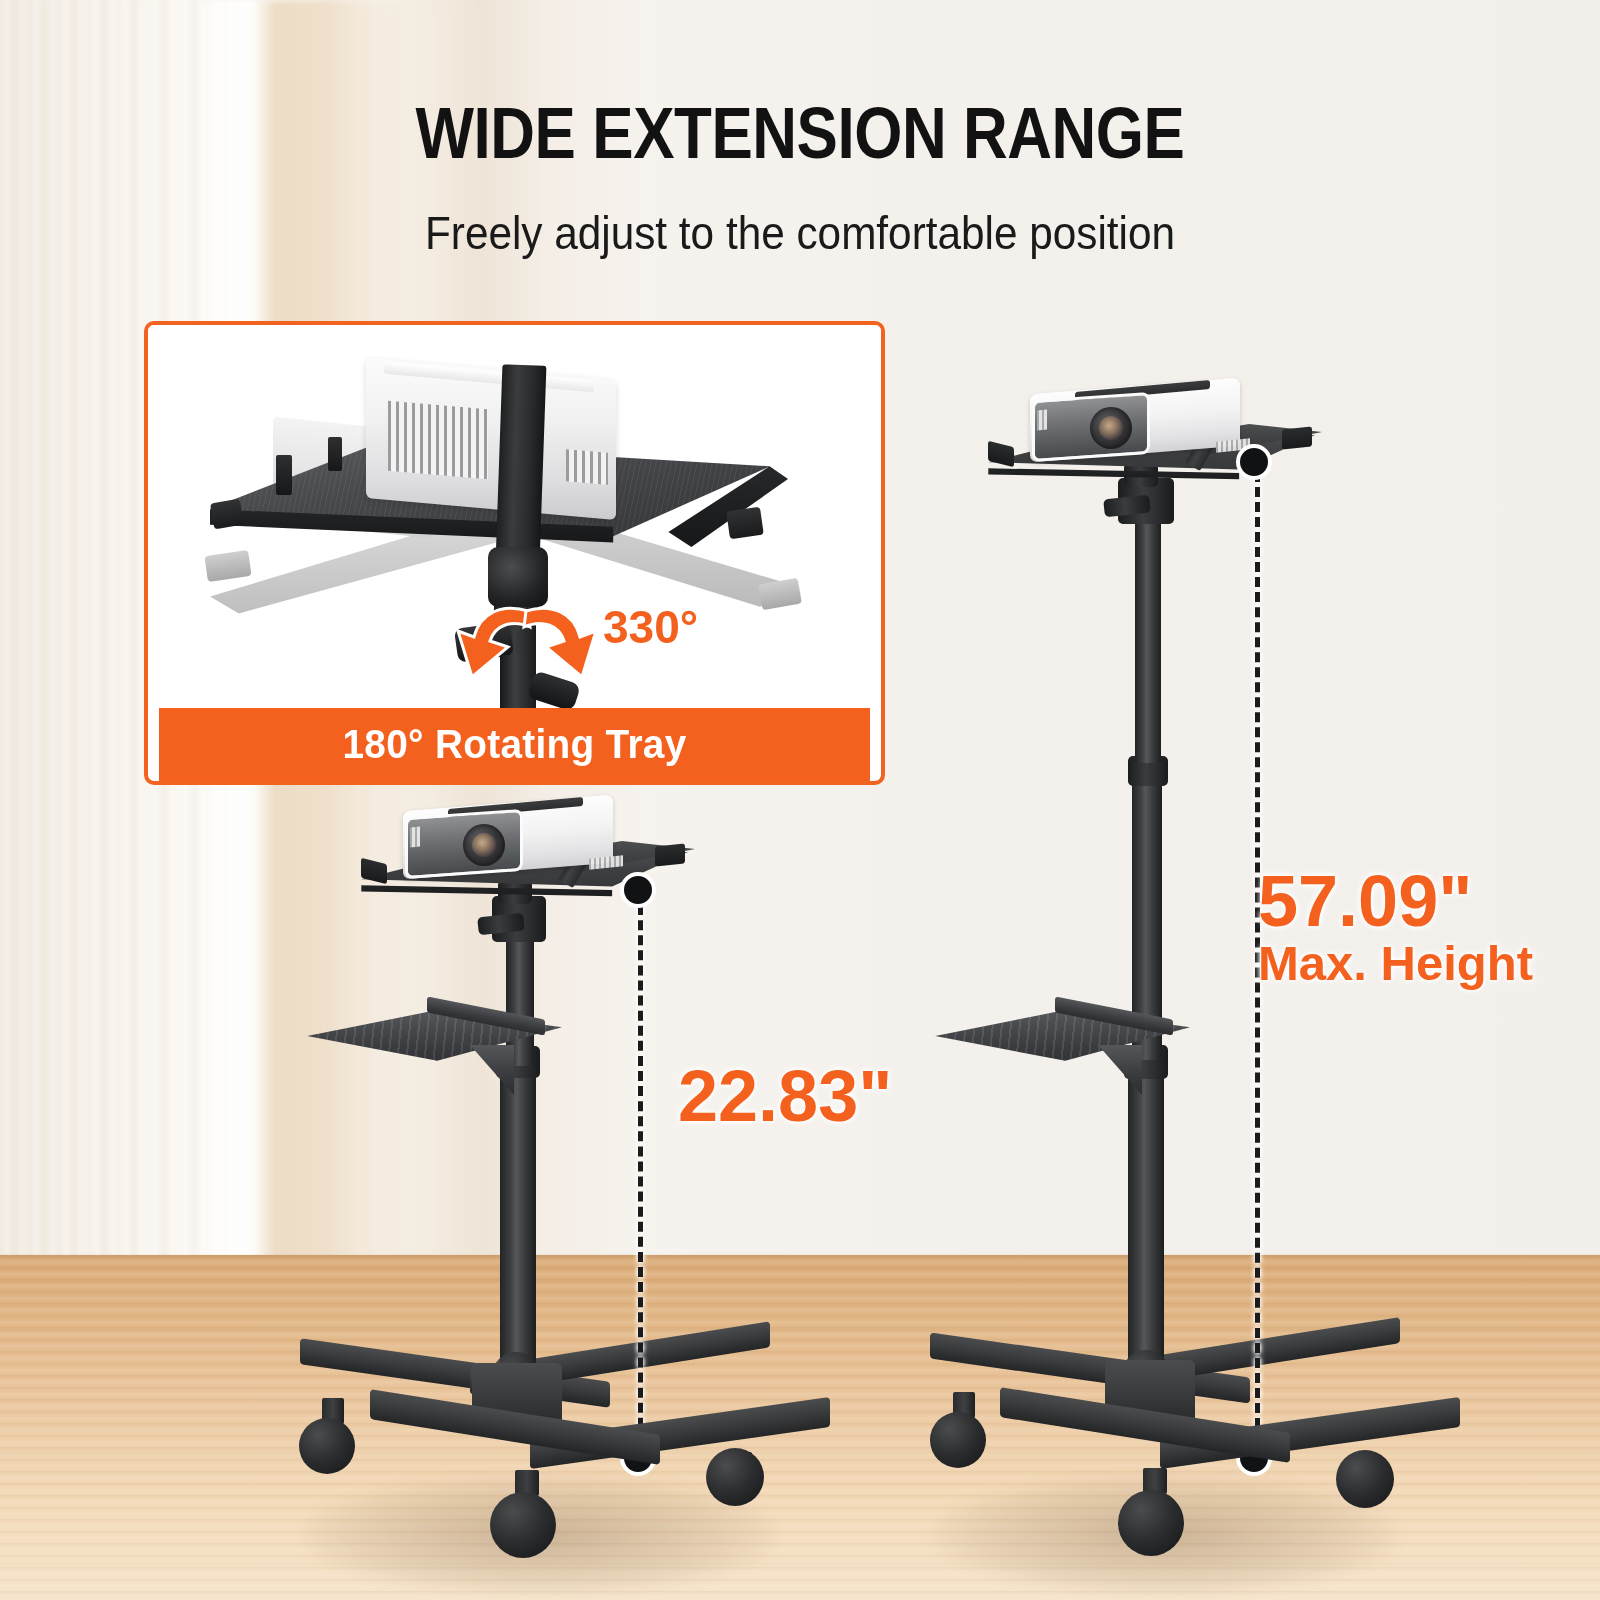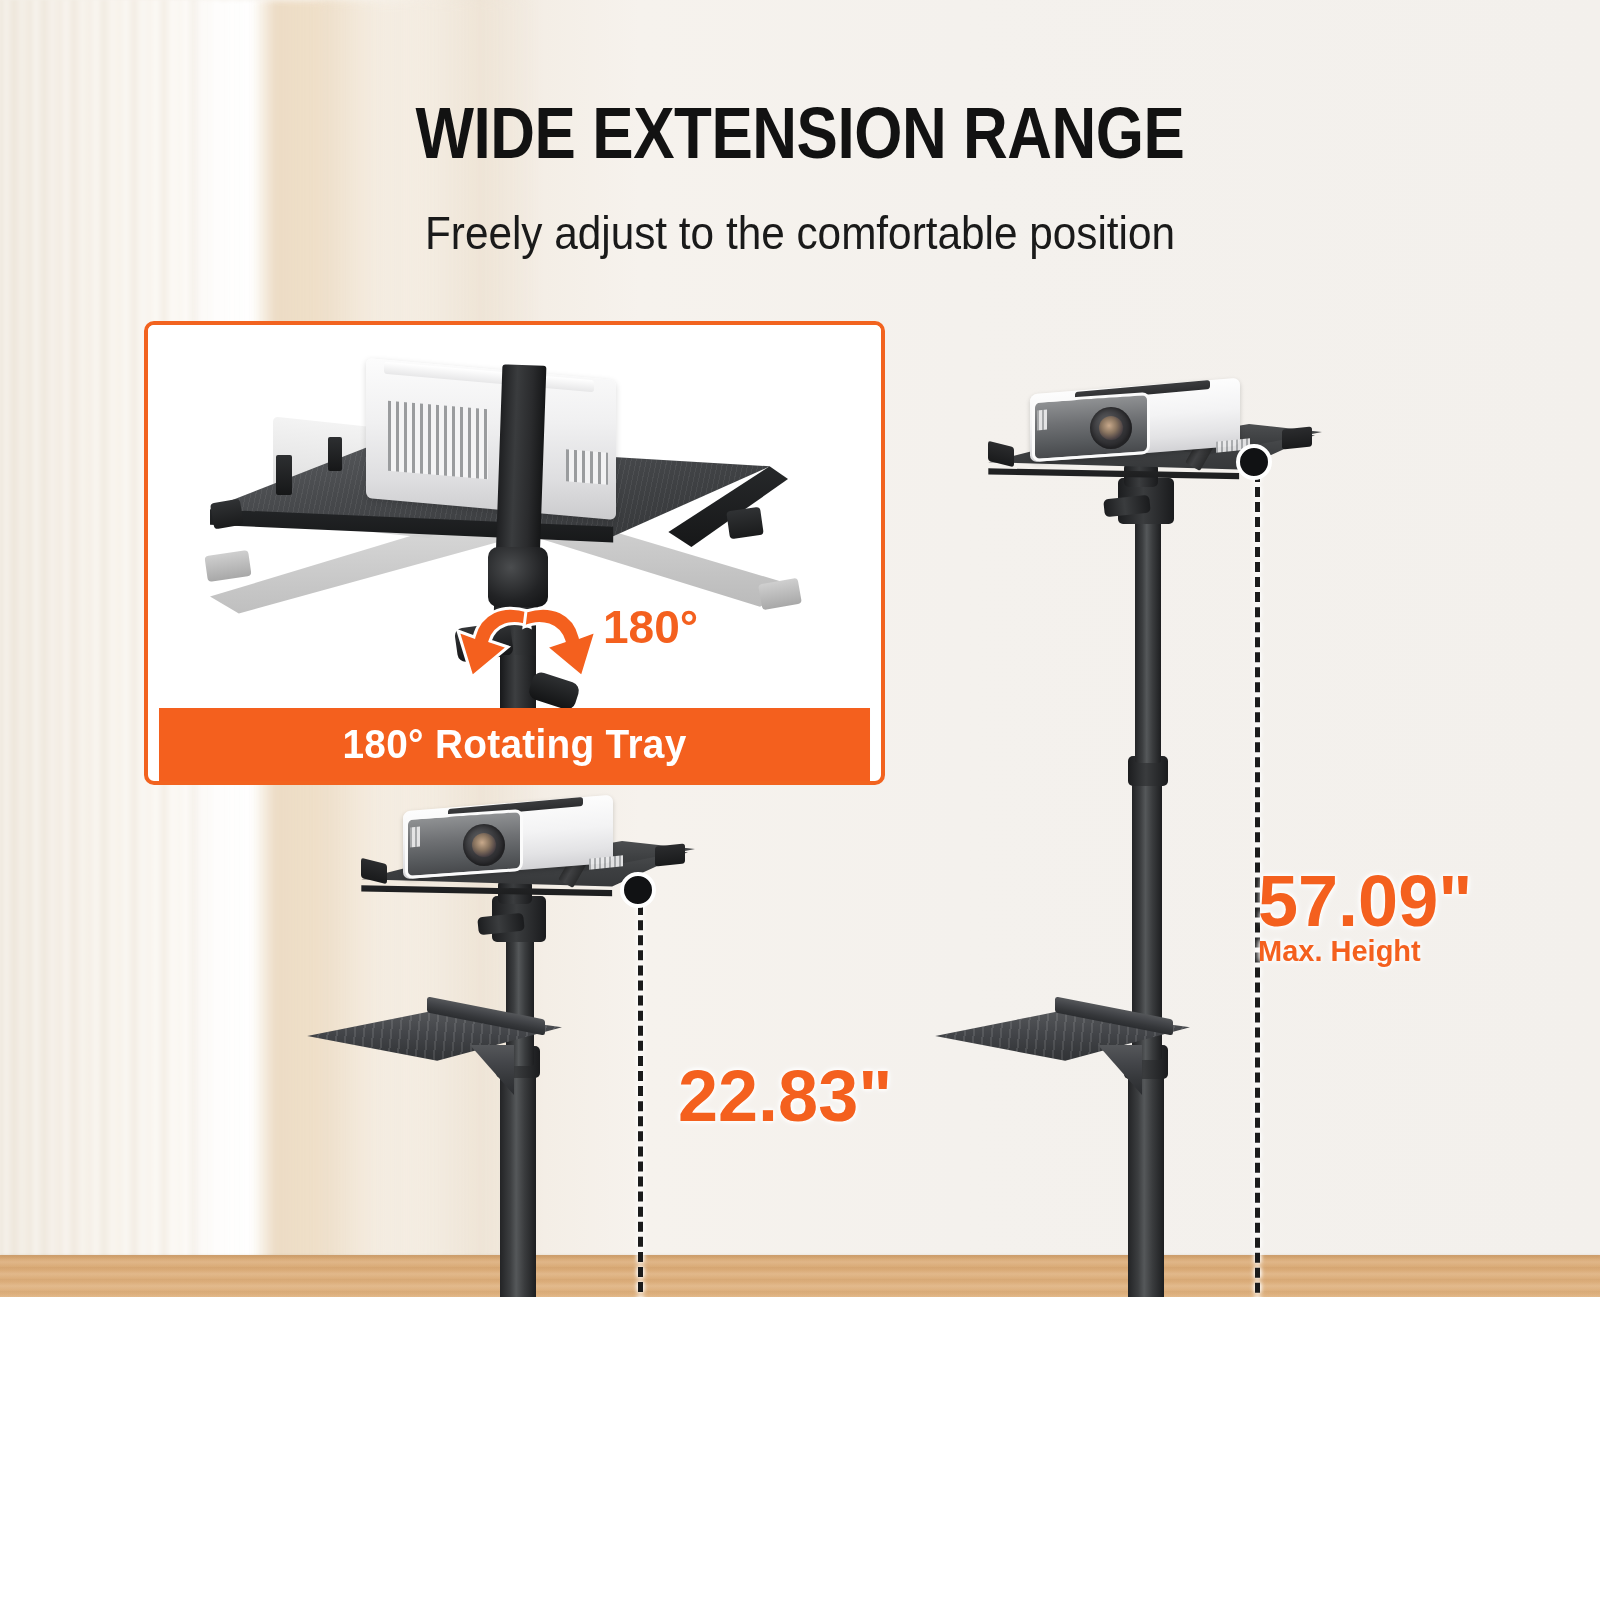--- a/index.html
+++ b/index.html
@@ -3,21 +3,21 @@
 <meta charset="utf-8">
 <style>
   * { box-sizing: border-box; margin: 0; padding: 0; }
   html, body {
     width: 1600px; height: 1600px;
     overflow: hidden;
     font-family: "Liberation Sans", sans-serif;
   }
   #stage {
     position: relative;
-    width: 1600px; height: 1297px;
+    width: 1600px; height: 1600px;
     background: #f2efec;
     overflow: hidden;
   }
 
   
   .wall {
     position: absolute; left: 0; top: 0; width: 1600px; height: 1262px;
     background:
       linear-gradient(90deg,
         rgba(243,238,230,1) 0%,
@@ -333,21 +333,21 @@
                 transform:skewY(-4deg);"></div>
     <div class="proj-lens-o" style="left:1090px;top:407px;width:42px;height:42px;"></div>
     <div class="proj-lens-i" style="left:1099px;top:416px;width:24px;height:24px;"></div>
     <div class="vent" style="left:1037px;top:410px;width:10px;height:20px;transform:skewY(-5deg);"></div>
     <div class="vent" style="left:1216px;top:440px;width:34px;height:11px;transform:skewY(-6deg);"></div>
 
     <div class="dim-line" style="left:1255px;top:472px;height:986px;"></div>
     <div class="dim-dot" style="left:1236px;top:444px;width:36px;height:36px;"></div>
     <div class="dim-dot" style="left:1236px;top:1440px;width:36px;height:36px;"></div>
     <div class="dim-val" style="left:1258px;top:860px;font-size:72px;">57.09"</div>
-    <div class="dim-val" style="left:1258px;top:935px;font-size:29px;">Max. Height</div>
+    <div class="dim-val" style="left:1258px;top:935px;font-size:49px;">Max. Height</div>
   </div>
 
   <div class="part" style="left:0;top:0;width:1600px;height:1600px;">
 
     <div class="base-bar" style="left:300px;top:1360px;width:310px;height:26px;
                 transform:skewY(8deg);border-radius:4px;"></div>
     <div class="base-bar" style="left:470px;top:1345px;width:300px;height:26px;
                 transform:skewY(-9deg);border-radius:4px;"></div>
     <div class="base-bar" style="left:530px;top:1418px;width:300px;height:30px;
                 transform:skewY(-8deg);border-radius:4px;z-index:3;"></div>
@@ -471,19 +471,19 @@
                   background:linear-gradient(180deg,#333537,#151618);border-radius:8px;transform:rotate(-8deg);"></div>
       <div class="part" style="left:352px;top:330px;width:36px;height:58px;
                   background:linear-gradient(90deg,#17181a,#3d3f41 42%,#1a1b1d);border-radius:4px;"></div>
       <div class="part" style="left:382px;top:352px;width:48px;height:28px;
                   background:linear-gradient(180deg,#2e3032,#131415);border-radius:9px;transform:rotate(18deg);"></div>
 
       <svg class="rot-arrows" style="left:284px;top:230px;width:190px;height:140px;" viewBox="0 0 190 140">
         <path d="M96 56 C 70 48, 48 58, 42 82 L 26 76 L 40 122 L 76 92 L 58 86 C 63 70, 80 64, 98 72 Z" fill="#f4601e" stroke="#ffffff" stroke-width="3"></path>
         <path d="M96 56 C 122 48, 144 58, 150 82 L 166 76 L 152 122 L 116 92 L 134 86 C 129 70, 112 64, 94 72 Z" fill="#f4601e" stroke="#ffffff" stroke-width="3" transform="translate(-2,0)"></path>
       </svg>
-      <div class="deg-label" style="left:455px;top:275px;">180°</div>
+      <div class="deg-label" style="left:455px;top:275px;">330°</div>
     </div>
 
     <div class="inset-caption">180°  Rotating Tray</div>
   </div>
 
 </div>
 
 </body></html>

